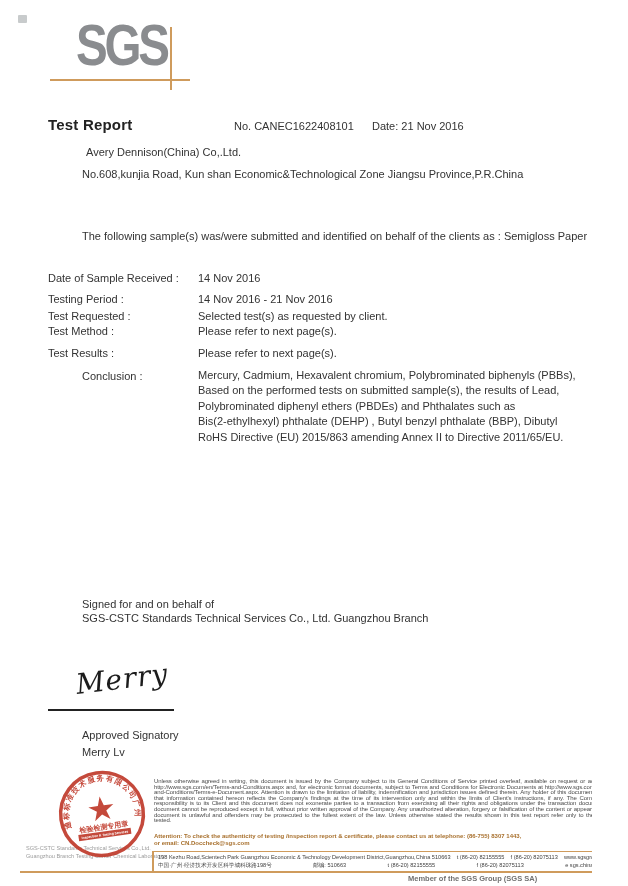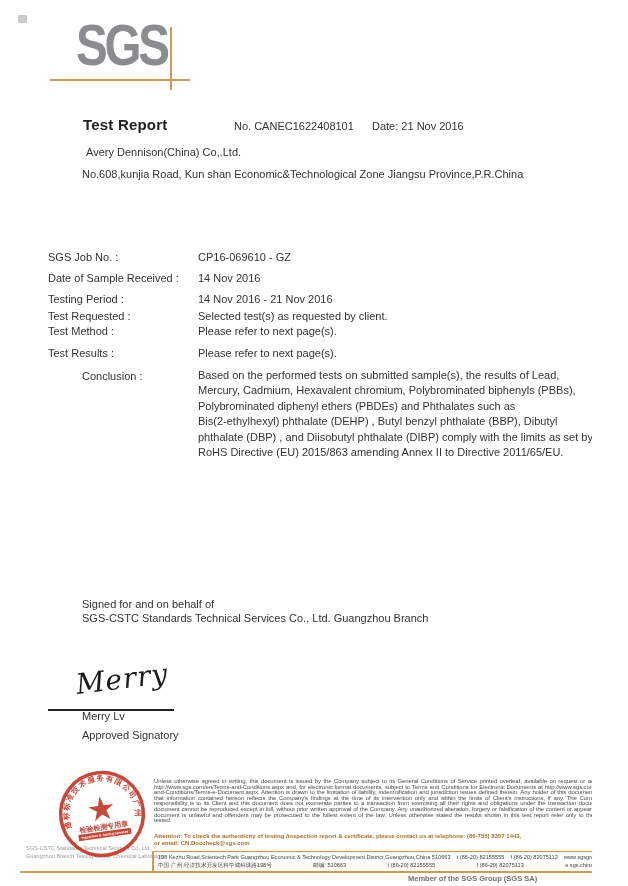--- a/index.html
+++ b/index.html
@@ -47,33 +47,30 @@
 <body>
 
 <div class="page">
 
   <div class="abs" style="left:18px;top:15px;width:9px;height:8px;background:#9aa0a3;opacity:.55;border-radius:1px;"></div>
 
   <div class="abs logo-text" style="left:76px;top:16px;">SGS</div>
   <div class="abs accent-line" style="left:50px;top:79px;width:140px;height:2px;"></div>
   <div class="abs accent-line" style="left:170px;top:27px;width:2px;height:63px;"></div>
 
-  <div class="abs title" style="left:48px;top:116px;margin-left:35px;">Test Report</div>
+  <div class="abs title" style="left:48px;top:116px;">Test Report</div>
   <div class="abs t11" style="left:200px;top:119px;">No. CANEC1622408101</div>
   <div class="abs t11" style="left:338px;top:119px;">Date: 21 Nov 2016</div>
   <div class="abs t11" style="left:512px;top:119px;padding-left:47px;">Page 1 of 12</div>
 
   <div class="abs t11" style="left:52px;top:145px;">Avery Dennison(China) Co,.Ltd.</div>
   <div class="abs t11" style="left:48px;top:167px;">No.608,kunjia Road, Kun shan Economic&amp;Technological Zone Jiangsu Province,P.R.China</div>
 
+  <div class="abs t11" style="left:48px;top:229px;">The following sample(s) was/were submitted and identified on behalf of the clients as : Semigloss Paper</div>
 
-  <div class="row" style="top:251px">
-    <span class="lbl">SGS Job No. :</span>
-    <span class="val">CP16-069610 - GZ</span>
-  </div>
   <div class="row" style="top:272px">
     <span class="lbl">Date of Sample Received :</span>
     <span class="val">14 Nov 2016</span>
   </div>
   <div class="row" style="top:293px">
     <span class="lbl">Testing Period :</span>
     <span class="val">14 Nov 2016 - 21 Nov 2016</span>
   </div>
   <div class="row" style="top:310px">
     <span class="lbl">Test Requested :</span>
@@ -83,33 +80,32 @@
     <span class="lbl">Test Method :</span>
     <span class="val">Please refer to next page(s).</span>
   </div>
   <div class="row" style="top:347px">
     <span class="lbl">Test Results :</span>
     <span class="val">Please refer to next page(s).</span>
   </div>
 
   <div class="abs t11" style="left:48px;top:369px;">Conclusion :</div>
   <div class="abs conc-lines" style="left:198px;top:368px;width:404px;">
+    <div>Mercury, Cadmium, Hexavalent chromium, Polybrominated biphenyls (PBBs),</div>
     <div>Based on the performed tests on submitted sample(s), the results of Lead,</div>
-    <div>Mercury, Cadmium, Hexavalent chromium, Polybrominated biphenyls (PBBs),</div>
     <div>Polybrominated diphenyl ethers (PBDEs) and Phthalates such as</div>
     <div>Bis(2-ethylhexyl) phthalate (DEHP) , Butyl benzyl phthalate (BBP), Dibutyl</div>
-    <div>phthalate (DBP) , and Diisobutyl phthalate (DIBP) comply with the limits as set by</div>
     <div>RoHS Directive (EU) 2015/863 amending Annex II to Directive 2011/65/EU.</div>
   </div>
 
   <div class="abs t11" style="left:48px;top:597px;">Signed for and on behalf of</div>
   <div class="abs t11" style="left:48px;top:611px;">SGS-CSTC Standards Technical Services Co., Ltd. Guangzhou Branch</div>
   <div class="abs handwriting" style="left:78px;top:668px;">Merry</div>
   <div class="abs" style="left:48px;top:709px;width:126px;height:1.5px;background:#222;"></div>
-  <div class="abs t11" style="left:48px;top:709px;">Merry Lv</div>
+  <div class="abs t11" style="left:48px;top:745px;">Merry Lv</div>
   <div class="abs t11" style="left:48px;top:728px;text-align:center;">Approved Signatory</div>
 
   <div class="abs legal" style="left:154px;top:779px;width:468px;">Unless otherwise agreed in writing, this document is issued by the Company subject to its General Conditions of Service printed overleaf, available on request or accessible at http://www.sgs.com/en/Terms-and-Conditions.aspx and, for electronic format documents, subject to Terms and Conditions for Electronic Documents at http://www.sgs.com/en/Terms-and-Conditions/Terms-e-Document.aspx. Attention is drawn to the limitation of liability, indemnification and jurisdiction issues defined therein. Any holder of this document is advised that information contained hereon reflects the Company's findings at the time of its intervention only and within the limits of Client's instructions, if any. The Company's sole responsibility is to its Client and this document does not exonerate parties to a transaction from exercising all their rights and obligations under the transaction documents. This document cannot be reproduced except in full, without prior written approval of the Company. Any unauthorized alteration, forgery or falsification of the content or appearance of this document is unlawful and offenders may be prosecuted to the fullest extent of the law. Unless otherwise stated the results shown in this test report refer only to the sample(s) tested.</div>
   <div class="abs" style="left:154px;top:833px;width:468px;">
     <div class="attn">Attention: To check the authenticity of testing /inspection report &amp; certificate, please contact us at telephone: (86-755) 8307 1443,</div>
     <div class="attn">or email: CN.Doccheck@sgs.com</div>
   </div>
 
   <div class="abs lab-lines" style="left:26px;top:844px;">
     <div>SGS-CSTC Standards Technical Services Co.,Ltd.</div>

